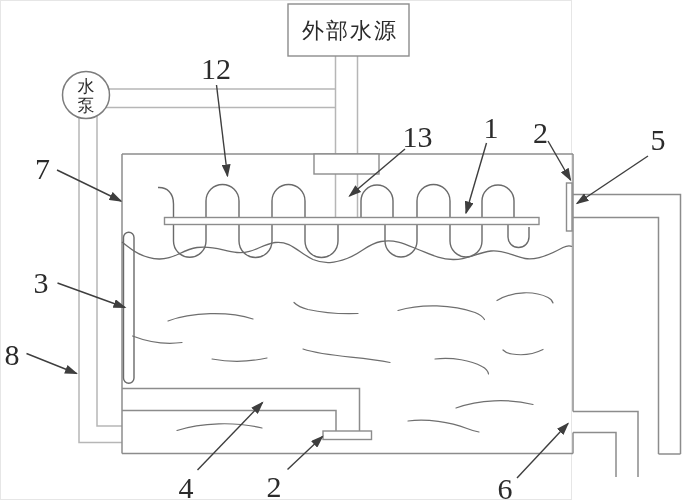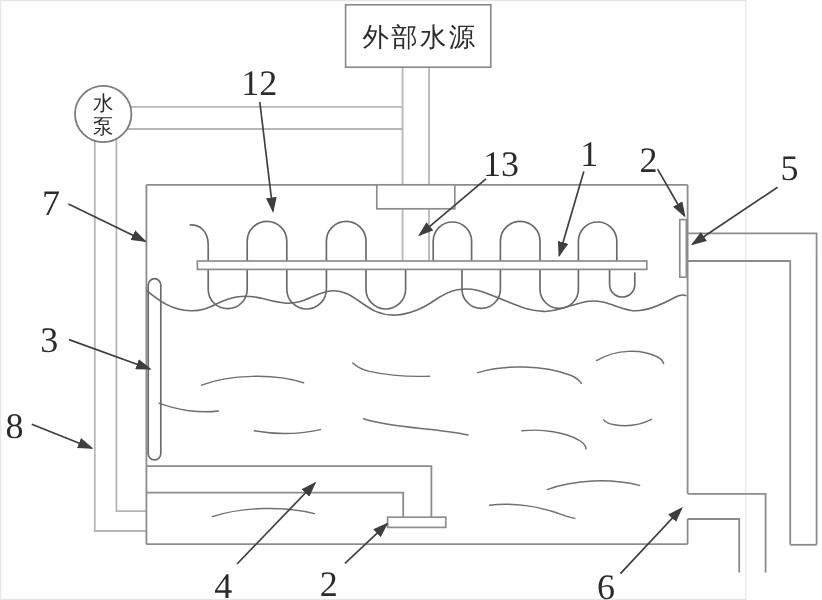--- a/index.html
+++ b/index.html
@@ -1,17 +1,17 @@
 <!DOCTYPE html>
 <html><head>
 <meta charset="utf-8">
 <style>
   html,body{margin:0;padding:0;background:#ffffff;}
   .stage{
-    position:relative;width:622px;height:500px;background:#ffffff;
+    position:relative;width:572px;height:500px;background:#ffffff;
     font-family:"Liberation Serif","DejaVu Serif",serif;
     box-sizing:border-box;border:1px solid #e6e6e6;
   }
   svg{display:block}
   text{fill:#2b2b2b}
   .num{font-size:30px;}
   .cjk-lg{font-size:22px;letter-spacing:2px;}
   .cjk-sm{font-size:17px;}
   .ln{stroke:#8c8c8c;stroke-width:1.5;fill:none;}
   .pipe{stroke:#b6b6b6;stroke-width:1.5;fill:none;}

